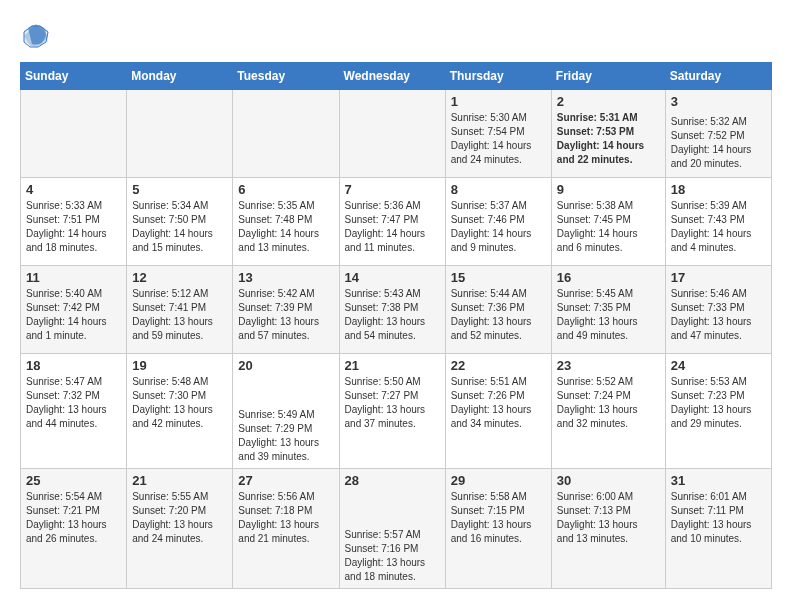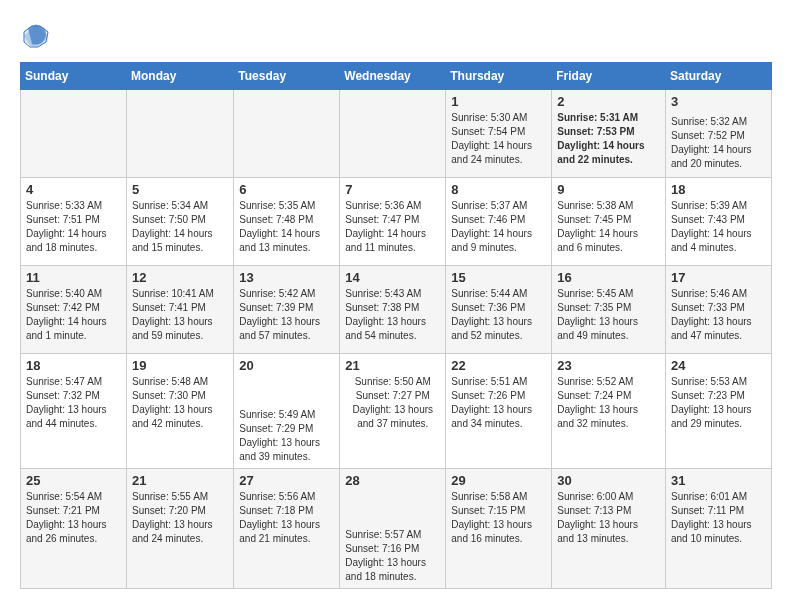--- a/index.html
+++ b/index.html
@@ -215,21 +215,21 @@
       <tr>
         <td>
           <span class="day-num">11</span>
           <div class="day-info" style="white-space: pre-line;">Sunrise: 5:40 AM
 Sunset: 7:42 PM
 Daylight: 14 hours
 and 1 minute.</div>
         </td>
         <td>
           <span class="day-num">12</span>
-          <div class="day-info" style="white-space: pre-line;">Sunrise: 10:41 AM
+          <div class="day-info" style="white-space: pre-line;">Sunrise: 5:12 AM
 Sunset: 7:41 PM
 Daylight: 13 hours
 and 59 minutes.</div>
         </td>
         <td>
           <span class="day-num">13</span>
           <div class="day-info" style="white-space: pre-line;">Sunrise: 5:42 AM
 Sunset: 7:39 PM
 Daylight: 13 hours
 and 57 minutes.</div>
@@ -280,21 +280,21 @@
         </td>
         <td>
           <span class="day-num">20</span>
           <div class="day-info" style="white-space: pre-line; margin-top: 35px;">Sunrise: 5:49 AM
 Sunset: 7:29 PM
 Daylight: 13 hours
 and 39 minutes.</div>
         </td>
         <td>
           <span class="day-num">21</span>
-          <div class="day-info" style="white-space: pre-line; text-align: center;">Sunrise: 5:50 AM
+          <div class="day-info" style="white-space: pre-line;">Sunrise: 5:50 AM
 Sunset: 7:27 PM
 Daylight: 13 hours
 and 37 minutes.</div>
         </td>
         <td>
           <span class="day-num">22</span>
           <div class="day-info" style="white-space: pre-line;">Sunrise: 5:51 AM
 Sunset: 7:26 PM
 Daylight: 13 hours
 and 34 minutes.</div>

